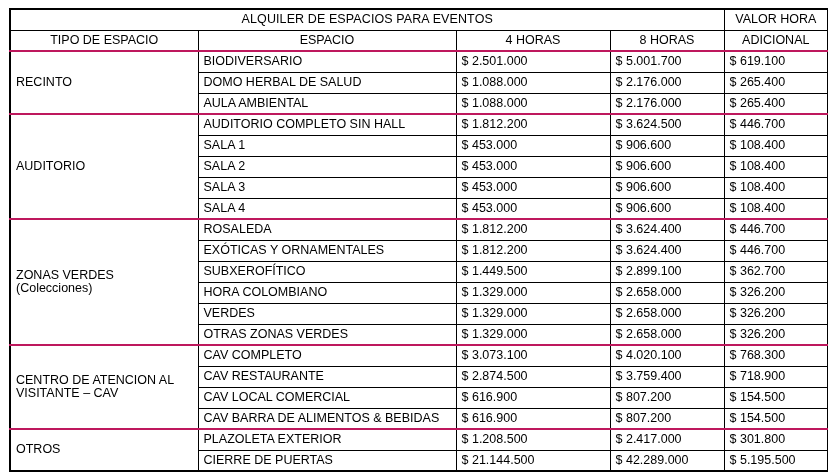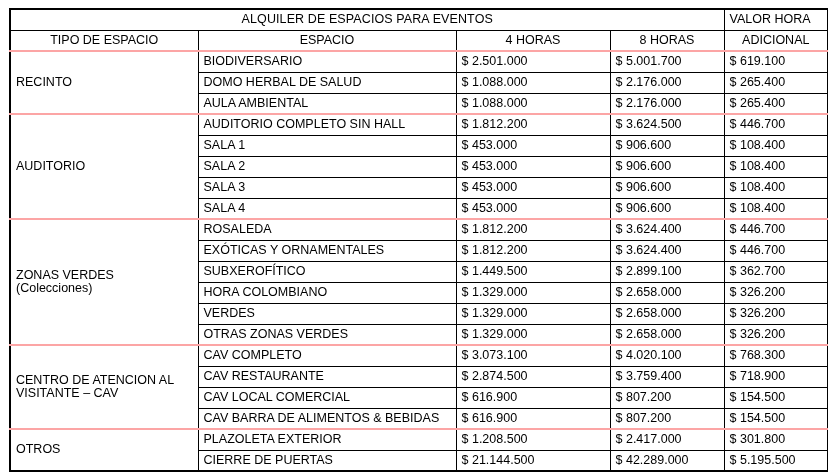--- a/index.html
+++ b/index.html
@@ -61,21 +61,21 @@
     height: 24px;
     letter-spacing: 0.1px;
   }
   .hdr-cell {
     text-align: center;
     font-weight: bold;
     font-size: 13px;
     height: 23px;
   }
   .hdr-stack {
-    text-align: left;
+    text-align: center;
     font-weight: bold;
     font-size: 13px;
     line-height: 1.15;
     white-space: normal;
   }
 
   
   .tipo-cell {
     text-align: left;
     font-weight: bold;
@@ -89,21 +89,21 @@
   }
   .money {
     text-align: left;
     font-size: 12.5px;
     padding-right: 6px;
   }
 
   
   tr.group-start > td,
   tr.group-start > th {
-    border-top: 2px solid #fca5a5;
+    border-top: 2px solid #be185d;
   }
   tr.header-bottom > th {
     border-bottom: 1px solid #84cc16;
   }
 </style>
 </head>
 <body>
 
 <div class="sheet">
 

